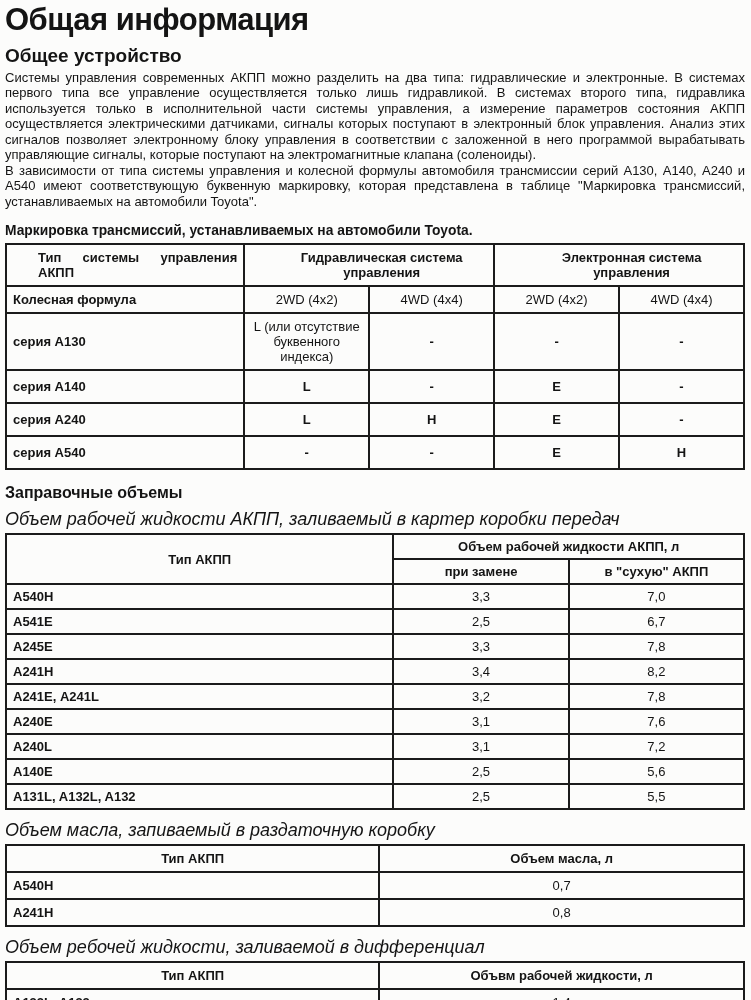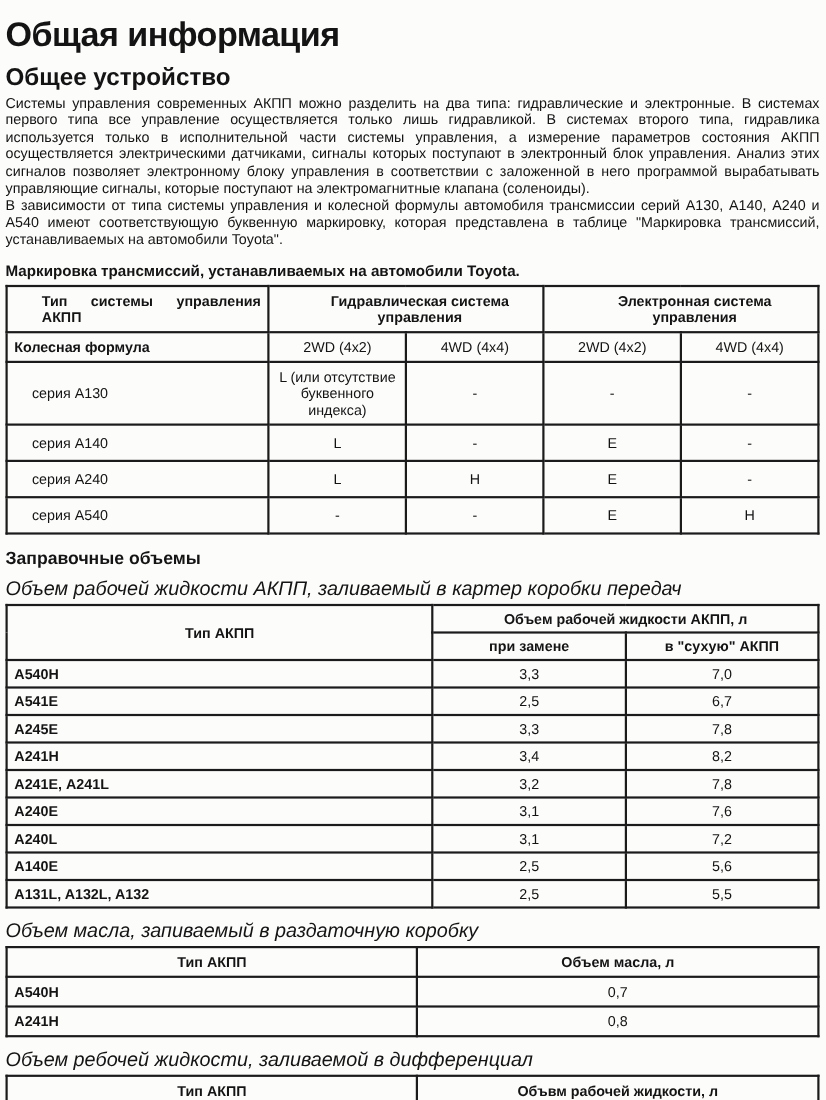--- a/index.html
+++ b/index.html
@@ -2,35 +2,35 @@
 <html><head>
 <meta charset="utf-8">
 <style>
   html,body { margin:0; padding:0; background:#ffffff; }
   .page {
     position:relative; width:751px; height:1000px; overflow:hidden;
     background:#fcfcfb; color:#141414;
     font-family:"Liberation Sans", sans-serif;
     box-sizing:border-box; padding:2px 6px 0 5px;
   }
-  .title { font-size:31px; font-weight:bold; letter-spacing:-0.5px; margin:12px 0 7px 0; }
-  .h-device { font-size:22px; font-weight:bold; margin:0 0 3px 0; }
+  .title { font-size:31px; font-weight:bold; letter-spacing:-0.5px; margin:0 0 7px 0; }
+  .h-device { font-size:19px; font-weight:bold; margin:0 0 3px 0; }
   .bodytext { font-size:13px; line-height:1.19; text-align:justify; margin:0; }
   .caption-b { font-size:13.8px; font-weight:bold; margin:14px 0 5px 0; }
   .h-cap { font-size:16px; font-weight:bold; margin:14px 0 7px 0; }
   .caption-i { font-style:italic; font-size:18px; margin:10px 0 3px 0; }
   table { width:100%; border-collapse:collapse; table-layout:fixed; }
   td { border:2px solid #1b1b1b; font-size:13px; padding:5px 6px; vertical-align:middle; }
   .bold { font-weight:bold;padding-left:31px; }
   .ctr { text-align:center; }
   .jst { text-align:justify; vertical-align:top; }
   
   .t1 .c0 { width:27%; }
   .t1 .cW { width:18.25%;text-align:center; }
-  .t1 td.data { padding:8px 22px; }
+  .t1 td.data { padding:8px 6px;font-weight:bold; }
   .t1 td.tall { padding:5px 6px; }
   
   .t2 .c0 { width:50.6%; }
   .t2 .c1 { width:25%;margin-top:44px; }
   .t2 .c2 { width:24.4%; }
   .t2 td { padding:4px 6px; }
   .t34 .c0 { width:50.6%; }
   .t34 .c1 { width:49.4%; }
   .t34 td { padding:5px 6px; }
 </style>

